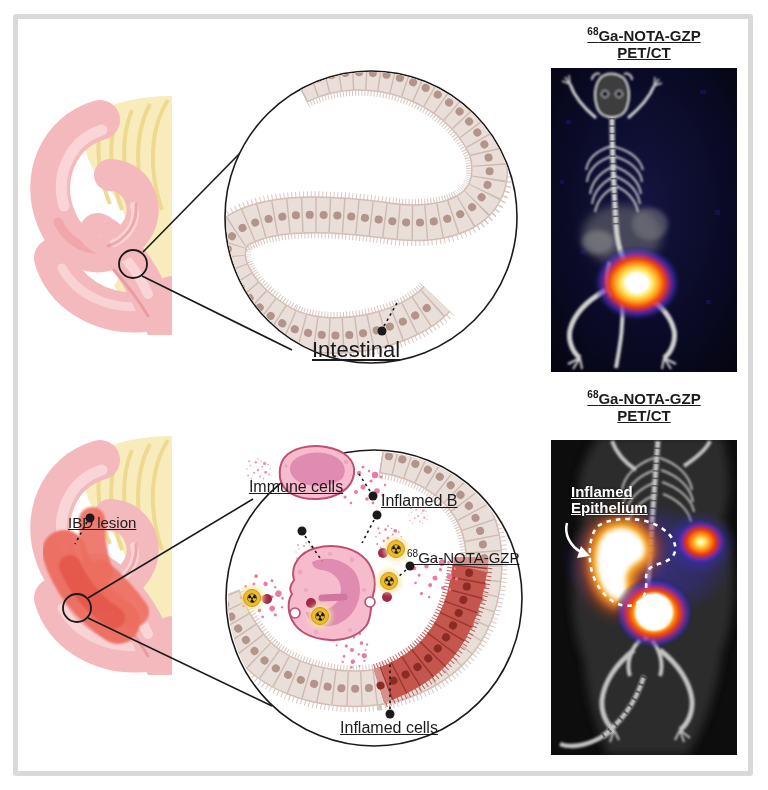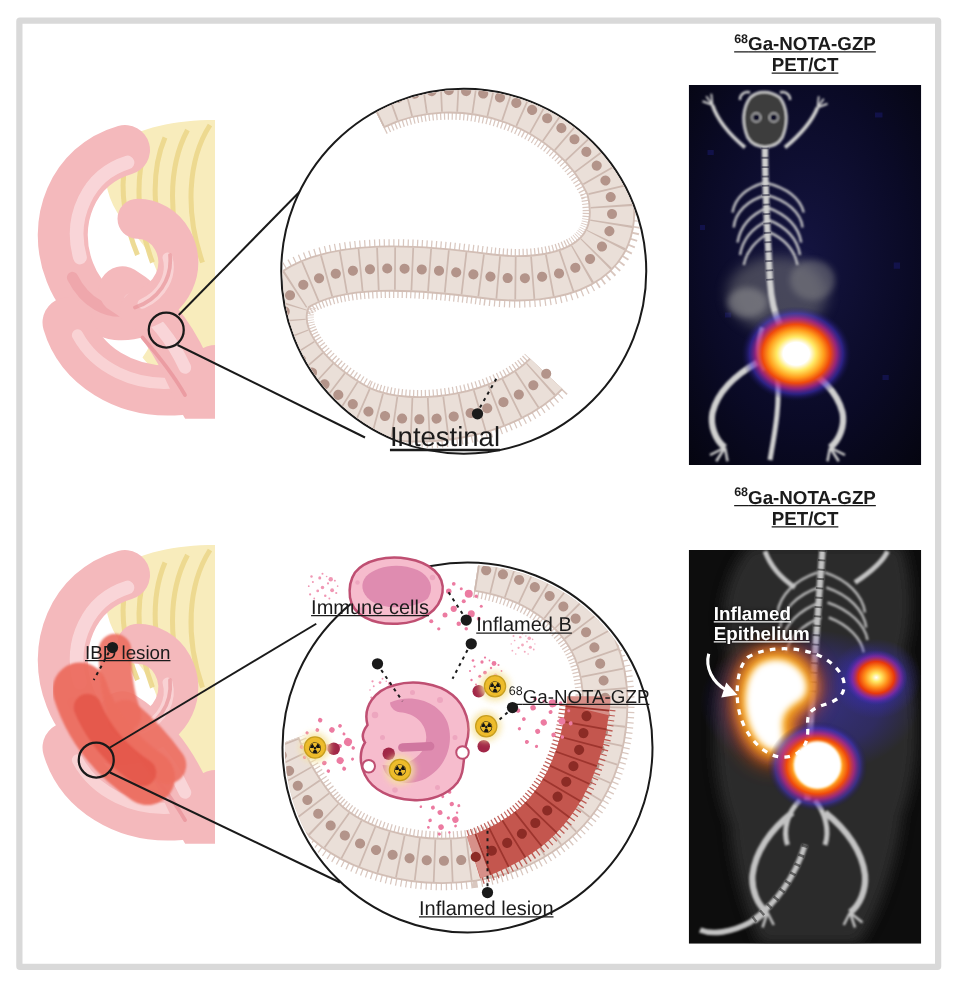--- a/index.html
+++ b/index.html
@@ -366,19 +366,19 @@
   </div>
 
   <div class="txt lbl-lesion">IBD lesion</div>
 
   <div class="txt center lbl-immune">Immune cells</div>
 
   <div class="txt lbl-granzyme">Inflamed B</div>
 
   <div class="txt lbl-gzp"><sup>68</sup><span>Ga-NOTA-GZP</span></div>
 
-  <div class="txt center lbl-inflcells">Inflamed lesion</div>
+  <div class="txt center lbl-inflcells">Inflamed cells</div>
 
   <div class="txt lbl-inflint">
     <div>Inflamed</div>
     <div>Epithelium</div>
   </div>
 </div>
 
 </body></html>

